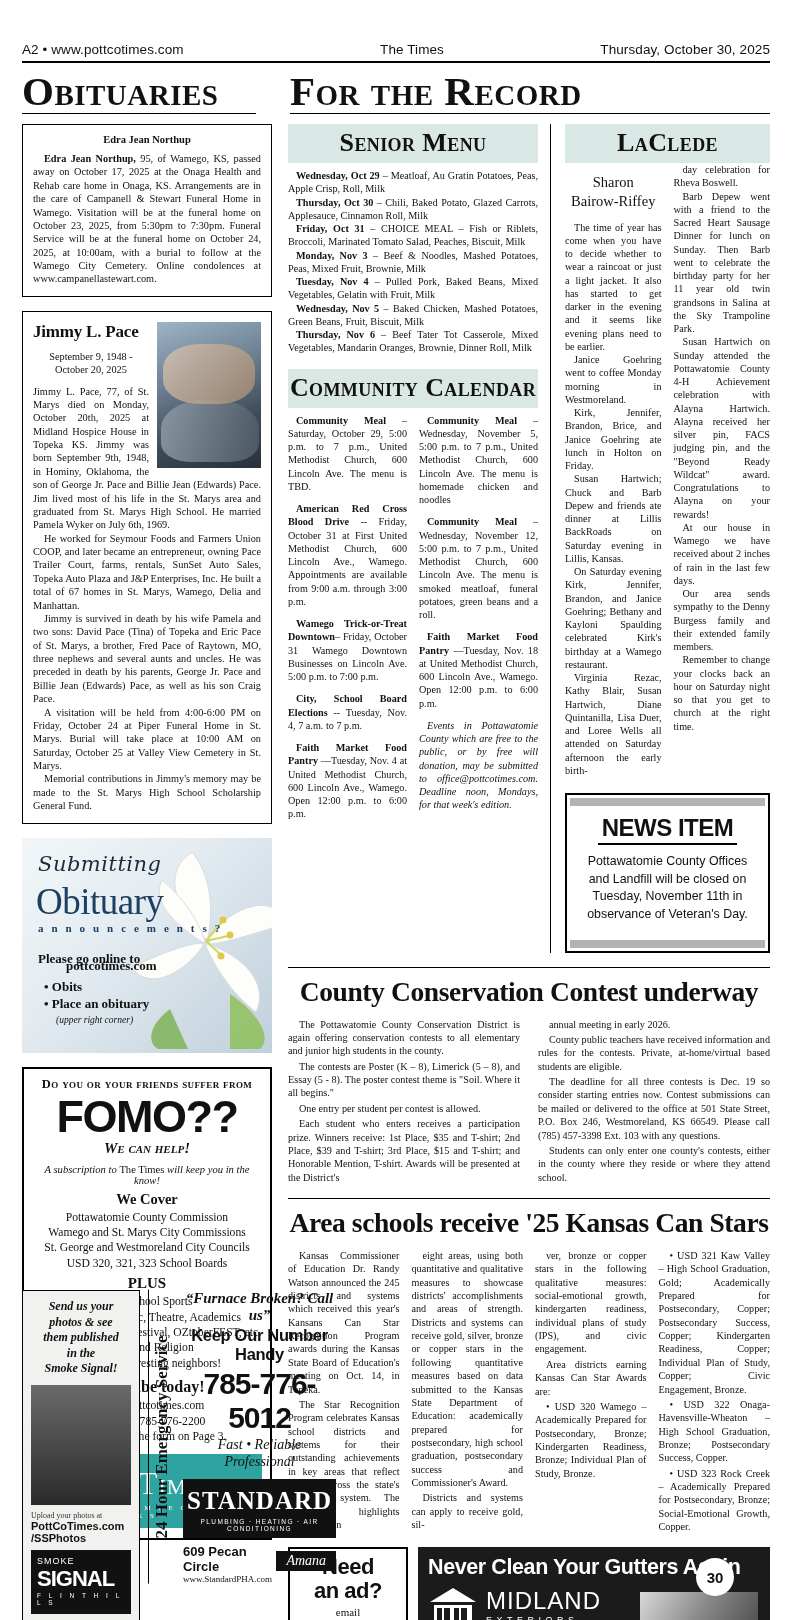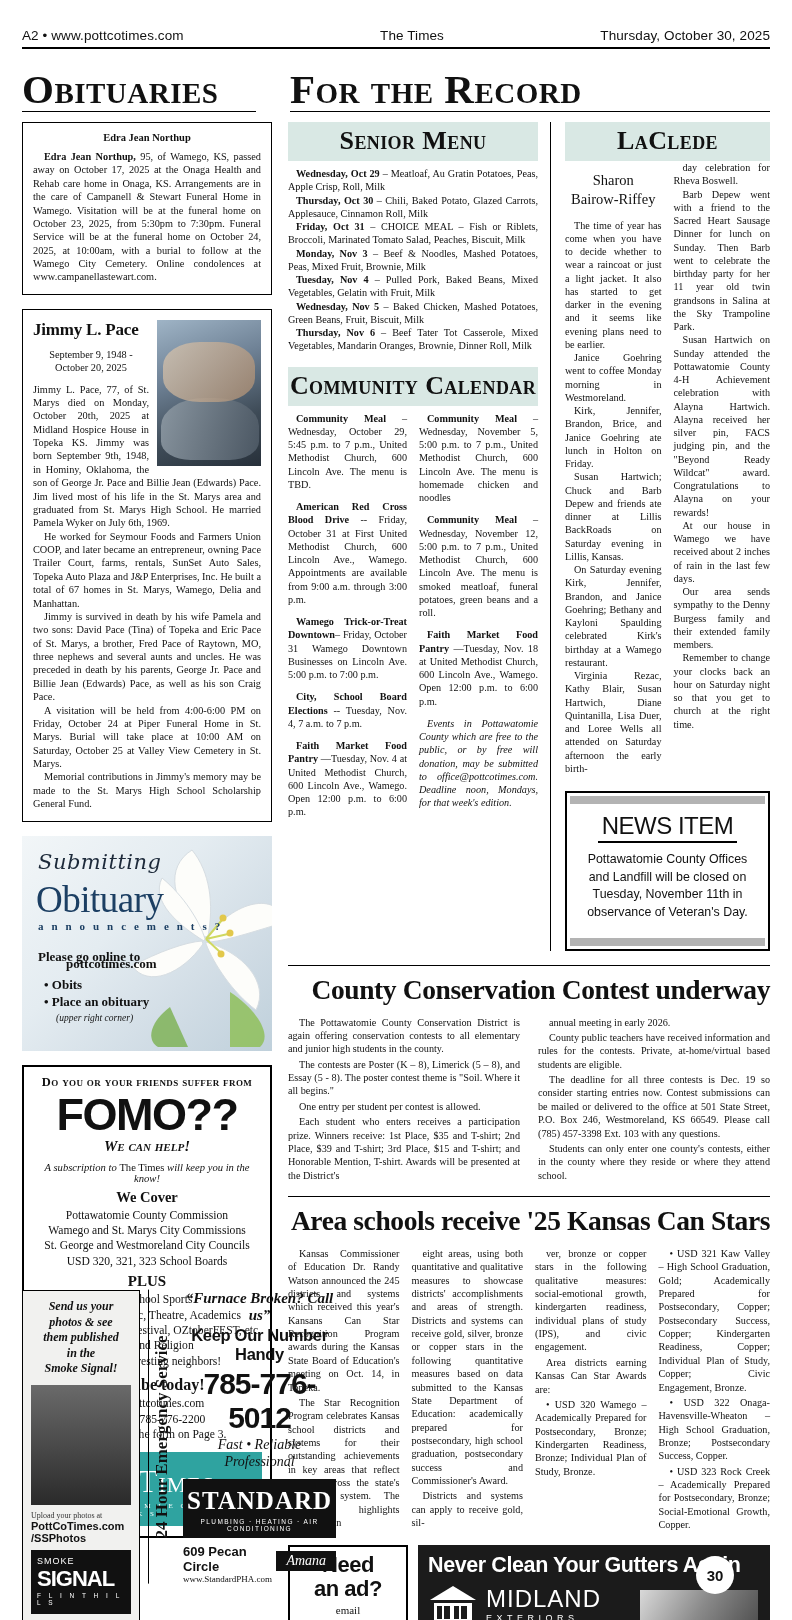--- a/index.html
+++ b/index.html
@@ -5,38 +5,38 @@
   * { box-sizing: border-box; }
   html, body { margin:0; padding:0; }
   body {
     width:792px; height:1620px;
     background:#ffffff;
     font-family:"Liberation Serif", serif;
     color:#111;
     position:relative;
     overflow:hidden;
   }
-  .page { position:relative; width:792px; height:1620px; padding:0 22px; }
+  .page { position:relative; width:792px; height:1620px; padding:14px 22px; }
 
   
   .masthead { display:flex; justify-content:space-between; align-items:flex-end;
      font-family:"Liberation Sans", sans-serif; font-size:13.5px; padding-top:28px; letter-spacing:.1px;}
   .masthead .mid { flex:0 0 auto; margin-left:40px; }
   .masthead .right { }
   .rule-thick { border-bottom:2px solid #000; margin-top:4px; }
 
   
   .sec-title { font-family:"Liberation Serif", serif; font-weight:bold;
     letter-spacing:.5px; line-height:1; }
   .smallcapser { font-variant: small-caps; }
 
   .obit-head { font-size:41px; }
   .ftr-head  { font-size:41px; }
 
-  .headrow { display:flex; margin-top:20px; }
+  .headrow { display:flex; margin-top:8px; }
   .headrow .col-a { width:250px; }
   .headrow .col-b { flex:1; padding-left:18px; }
   .underline-a { border-bottom:1.6px solid #000; margin-top:1px; width:234px;}
   .underline-b { border-bottom:1.6px solid #000; margin-top:1px; }
 
   
   .main { display:flex; margin-top:10px; }
   .colL { width:250px; flex:0 0 250px; }
   .colR { flex:1; padding-left:16px; }
 
@@ -82,21 +82,21 @@
   .lac-byline { text-align:center; font-size:14.5px; line-height:1.3; margin:10px 0 10px; }
   .lac2 { display:flex; gap:12px; }
   .lac2 .c { flex:1; font-size:10.2px; line-height:1.30; text-align:justify;}
   .lac2 .c p { margin:0; text-indent:9px; }
 
   
   .newsitem { border:2px solid #000; margin-top:16px; padding:0 0 0 0; background:#fff; }
   .newsitem .bar { height:8px; background:#b3b3b3; margin:3px 3px 0 3px;}
   .newsitem .inner { padding:8px 14px 12px; }
   .newsitem h4 { margin:0 auto 8px; text-align:center; font-family:"Liberation Sans",sans-serif;
-     font-weight:normal; font-size:24px; letter-spacing:-.5px; border-bottom:2.5px solid #000;
+     font-weight:bold; font-size:24px; letter-spacing:-.5px; border-bottom:2.5px solid #000;
      display:inline-block; padding:0 4px 1px; }
   .newsitem .hwrap{text-align:center;}
   .newsitem p { margin:0; text-align:center; font-family:"Liberation Sans",sans-serif;
      font-size:12.4px; line-height:1.42; }
   .newsitem .bar2 { height:8px; background:#b3b3b3; margin:4px 3px 3px 3px;}
 
   
   .subobit { margin-top:14px; height:215px; position:relative; overflow:hidden;
      background:linear-gradient(135deg,#f2f6f8 0%,#e4ecf1 40%,#cfdbe4 75%,#bfd0db 100%); }
   .subobit .lily { position:absolute; right:-18px; top:6px; width:180px; height:205px; }
@@ -107,21 +107,21 @@
   .subobit .ann { position:absolute; left:16px; top:84px; font-size:11px; letter-spacing:2.6px;
      color:#1c3f63; font-weight:bold; }
   .subobit .l1 { position:absolute; left:16px; top:104px; font-size:13px; font-weight:bold;margin-top:9px; }
   .subobit .l2 { position:absolute; left:44px; top:120px; font-size:13px; font-weight:bold; }
   .subobit .b1 { position:absolute; left:22px; top:141px; font-size:13px; font-weight:bold; }
   .subobit .b2 { position:absolute; left:22px; top:158px; font-size:13px; font-weight:bold; }
   .subobit .note{ position:absolute; left:34px; top:177px; font-size:9.5px; font-style:italic;}
 
   
   .sep { border-top:1.4px solid #000; margin:14px 0 0; }
-  .artic-title { font-family:"Liberation Serif",serif; font-weight:bold; text-align:right;
+  .artic-title { font-family:"Liberation Serif",serif; font-weight:bold; text-align:center;
      font-size:27.5px; letter-spacing:-.4px; margin:8px 0 10px; }
   .art2 { display:flex; gap:18px; }
   .art2 .c { flex:1; font-size:10.2px; line-height:1.31; text-align:justify;}
   .art2 .c p { margin:0 0 2px; text-indent:11px; }
 
   
   .fomo { border:2px solid #000; margin-top:14px; padding:8px 8px 10px; text-align:center; }
   .fomo .l1 { font-family:"Liberation Serif",serif; font-weight:bold; font-size:12.5px;
      font-variant:small-caps; letter-spacing:.4px;}
   .fomo .l2 { font-family:"Liberation Sans",sans-serif; font-weight:bold; font-size:45px;
@@ -320,21 +320,21 @@
             <div><b>Tuesday, Nov 4</b><span> – Pulled Pork, Baked Beans, Mixed Vegetables, Gelatin with Fruit, Milk</span></div>
             <div><b>Wednesday, Nov 5</b><span> – Baked Chicken, Mashed Potatoes, Green Beans, Fruit, Biscuit, Milk</span></div>
             <div><b>Thursday, Nov 6</b><span> – Beef Tater Tot Casserole, Mixed Vegetables, Mandarin Oranges, Brownie, Dinner Roll, Milk</span></div>
           </div>
 
           <div class="tint-head" style="margin-top:14px;">
             <span class="smallcapser">Community Calendar</span>
           </div>
           <div class="cal2">
             <div class="c">
-              <p><b>Community Meal</b><span> – Wednesday, October 29, 5:45 p.m. to 7 p.m., United Methodist Church, 600 Lincoln Ave. The menu is TBD.</span></p>
+              <p><b>Community Meal</b><span> – Saturday, October 29, 5:00 p.m. to 7 p.m., United Methodist Church, 600 Lincoln Ave. The menu is TBD.</span></p>
               <p><b>American Red Cross Blood Drive</b><span> -- Friday, October 31 at First United Methodist Church, 600 Lincoln Ave., Wamego. Appointments are available from 9:00 a.m. through 3:00 p.m.</span></p>
               <p><b>Wamego Trick-or-Treat Downtown</b><span>– Friday, October 31 Wamego Downtown Businesses on Lincoln Ave. 5:00 p.m. to 7:00 p.m.</span></p>
               <p><b>City, School Board Elections</b><span> -- Tuesday, Nov. 4, 7 a.m. to 7 p.m.</span></p>
               <p><b>Faith Market Food Pantry</b><span> —Tuesday, Nov. 4 at United Methodist Church, 600 Lincoln Ave., Wamego. Open 12:00 p.m. to 6:00 p.m.</span></p>
             </div>
             <div class="c">
               <p><b>Community Meal</b><span> – Wednesday, November 5, 5:00 p.m. to 7 p.m., United Methodist Church, 600 Lincoln Ave. The menu is homemade chicken and noodles</span></p>
               <p><b>Community Meal</b><span> – Wednesday, November 12, 5:00 p.m. to 7 p.m., United Methodist Church, 600 Lincoln Ave. The menu is smoked meatloaf, funeral potatoes, green beans and a roll.</span></p>
               <p><b>Faith Market Food Pantry</b><span> —Tuesday, Nov. 18 at United Methodist Church, 600 Lincoln Ave., Wamego. Open 12:00 p.m. to 6:00 p.m.</span></p>
               <p class="ital">Events in Pottawatomie County which are free to the public, or by free will donation, may be submitted to office@pottcotimes.com. Deadline noon, Mondays, for that week's edition.</p>

